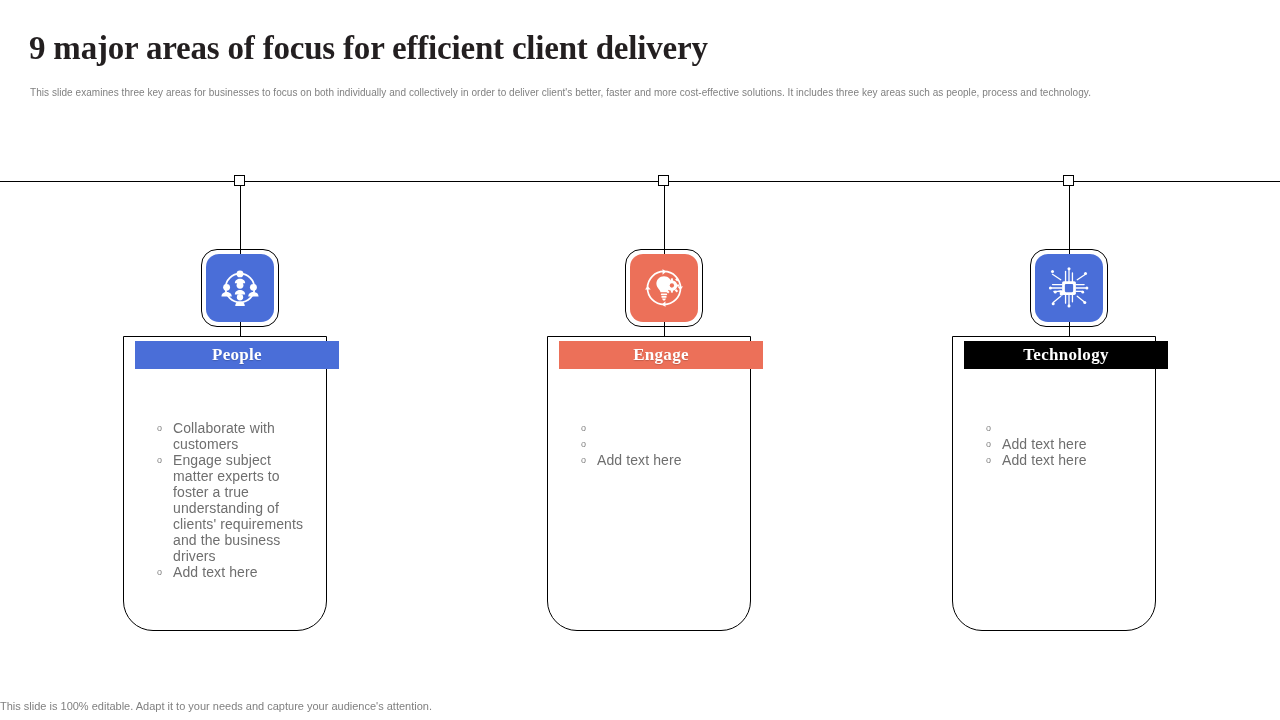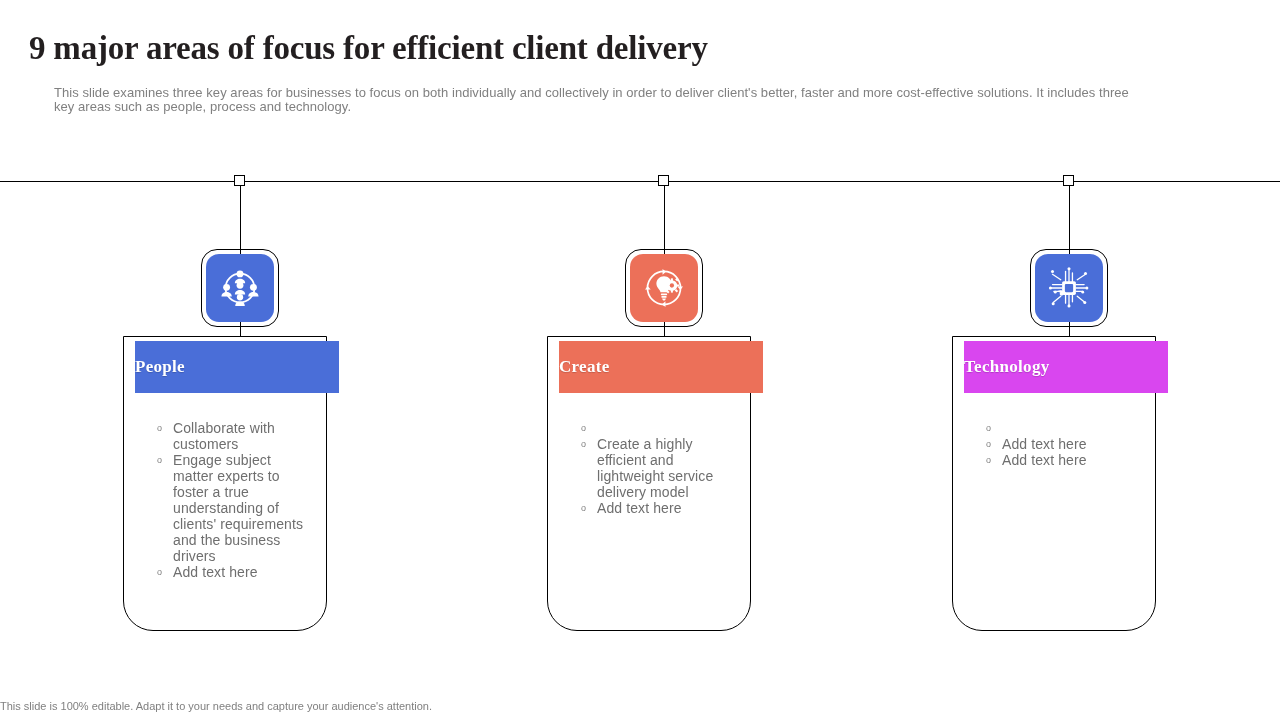--- a/index.html
+++ b/index.html
@@ -25,25 +25,24 @@
     font-weight: bold;
     color: #231f20;
     letter-spacing: -0.2px;
     white-space: nowrap;
   }
   #slide-subtitle {
     position: absolute;
     left: 30px;
     top: 86px;
     width: 1096px;
-    font-size: 13px;
+    font-size: 10px;
     line-height: 13.5px;
     color: #808080;
     letter-spacing: 0.05px;
-    margin-left: 24px;
   }
 
   
   #timeline-axis {
     position: absolute;
     left: 0px;
     top: 181px;
     width: 1280px;
     height: 1px;
     background: #000000;
@@ -122,25 +121,25 @@
     height: 295px;
     border: 1px solid #000000;
     border-radius: 0 0 30px 30px;
     box-sizing: border-box;
     background: transparent;
   }
   .card-header {
     position: absolute;
     top: 341px;
     width: 204px;
-    height: 52px;
+    height: 28px;
     box-sizing: border-box;
     display: flex;
     align-items: center;
-    justify-content: flex-start;
+    justify-content: center;
   }
   .card-header-label {
     font-family: "Liberation Serif", serif;
     font-size: 17px;
     font-weight: bold;
     color: #ffffff;
     letter-spacing: 0.3px;
     text-shadow: 0 1px 1px rgba(0,0,0,0.18);
   }
   .card-body {
@@ -281,29 +280,28 @@
             <rect x="35.3" y="35.8" width="4" height="2.8" transform="rotate(45 37.3 37.2)"></rect>
           </g>
           <circle cx="43" cy="28.5" r="3" fill="#ec7059"></circle>
         </g>
       </svg>
     </div>
   </div>
 
   <div class="card-outline" style="left:-117px;"></div>
   <div class="card-header" style="left:-105px; background:#ec7059;">
-    <span class="card-header-label">Create</span>
+    <span class="card-header-label">Engage</span>
   </div>
   <div class="card-body" style="left:-105px;">
     <div class="bullet-row">
       <span class="bullet-mark">o</span>
     </div>
     <div class="bullet-row">
       <span class="bullet-mark">o</span>
-      <span class="bullet-text">Create a highly efficient and lightweight service delivery model</span>
     </div>
     <div class="bullet-row">
       <span class="bullet-mark">o</span>
       <span class="bullet-text">Add text here</span>
     </div>
   </div>
 </div>
 
 <div class="node" style="left:1069px;">
   <div class="node-marker"></div>
@@ -347,21 +345,21 @@
         <rect x="22" y="22" width="20" height="20" rx="2.5" fill="#ffffff"></rect>
         <rect x="26" y="26" width="12" height="12" rx="1.5" fill="#4a6ed8"></rect>
         <g fill="#ffffff">
           <path d="M15.5 36.5c3.2-2.1 7-1.4 8.6 1 1.4 2.1.5 4.6-1.7 5.4-2.1.7-4-.6-3.9-2.4.1-1.4 1.4-2.2 2.5-1.7.8.4 1 1.3.5 1.9"></path>
         </g>
       </svg>
     </div>
   </div>
 
   <div class="card-outline" style="left:-117px;"></div>
-  <div class="card-header" style="left:-105px; background:#d946ef;">
+  <div class="card-header" style="left:-105px; background:#000000;text-decoration:underline;">
     <span class="card-header-label">Technology</span>
   </div>
   <div class="card-body" style="left:-105px;">
     <div class="bullet-row">
       <span class="bullet-mark">o</span>
     </div>
     <div class="bullet-row">
       <span class="bullet-mark">o</span>
       <span class="bullet-text">Add text here</span>
     </div>

